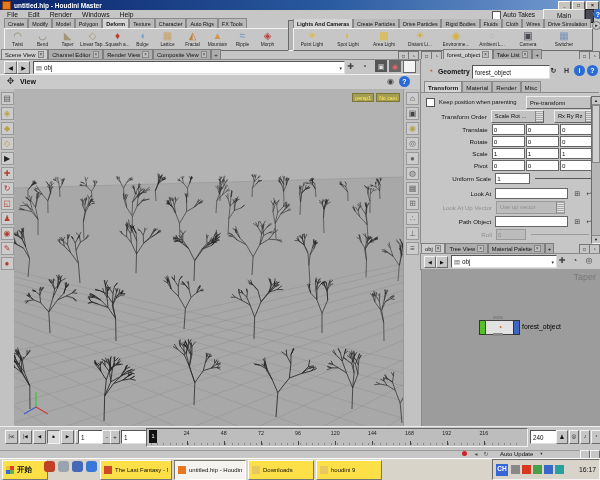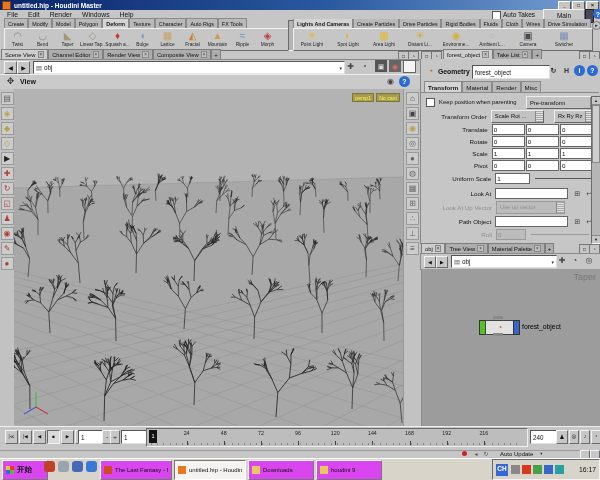--- a/index.html
+++ b/index.html
@@ -37,21 +37,21 @@
     background:repeating-linear-gradient(0deg,#a8a8a8 0 1px,#e2e2e2 1px 2px)}
   .dis{color:#8f8f8f}
   .dis .pfield,.dis .dd{background:#bcbcbc;color:#8f8f8f;border-color:#9a9a9a}
   .groove{height:1px;background:#555}
   .icon-sq{display:flex;align-items:center;justify-content:center;line-height:1}
   .badge{background:#a39c52;border:1px solid #7d7736;color:#ffef55;font-size:5.2px;padding:0 2px;height:7px;
     display:flex;align-items:center}
   .tickline{position:absolute;bottom:1px;width:1px;background:#444}
   .ticklabel{position:absolute;top:1px;transform:translateX(-50%);font-size:5.3px;color:#222}
   .task{height:18px;display:flex;align-items:center;gap:3px;padding:0 3px;font-size:6px;
-    background:#d946ef;border:1px solid;border-color:#fff #777 #777 #fff;white-space:nowrap;overflow:hidden}
+    background:#fde047;border:1px solid;border-color:#fff #777 #777 #fff;white-space:nowrap;overflow:hidden}
   .task.active{background:#f4f3ef;border-color:#777 #fff #fff #777}
   .tico{width:8px;height:8px;flex:0 0 auto}
   .vtb{display:flex;flex-direction:column;align-items:center;gap:2px;padding-top:3px}
   .vtb .icon-sq{width:11px;height:11px;font-size:8px;background:#cycy}
 </style>
 </head>
 <body>
 
 <div id="screen">
 

